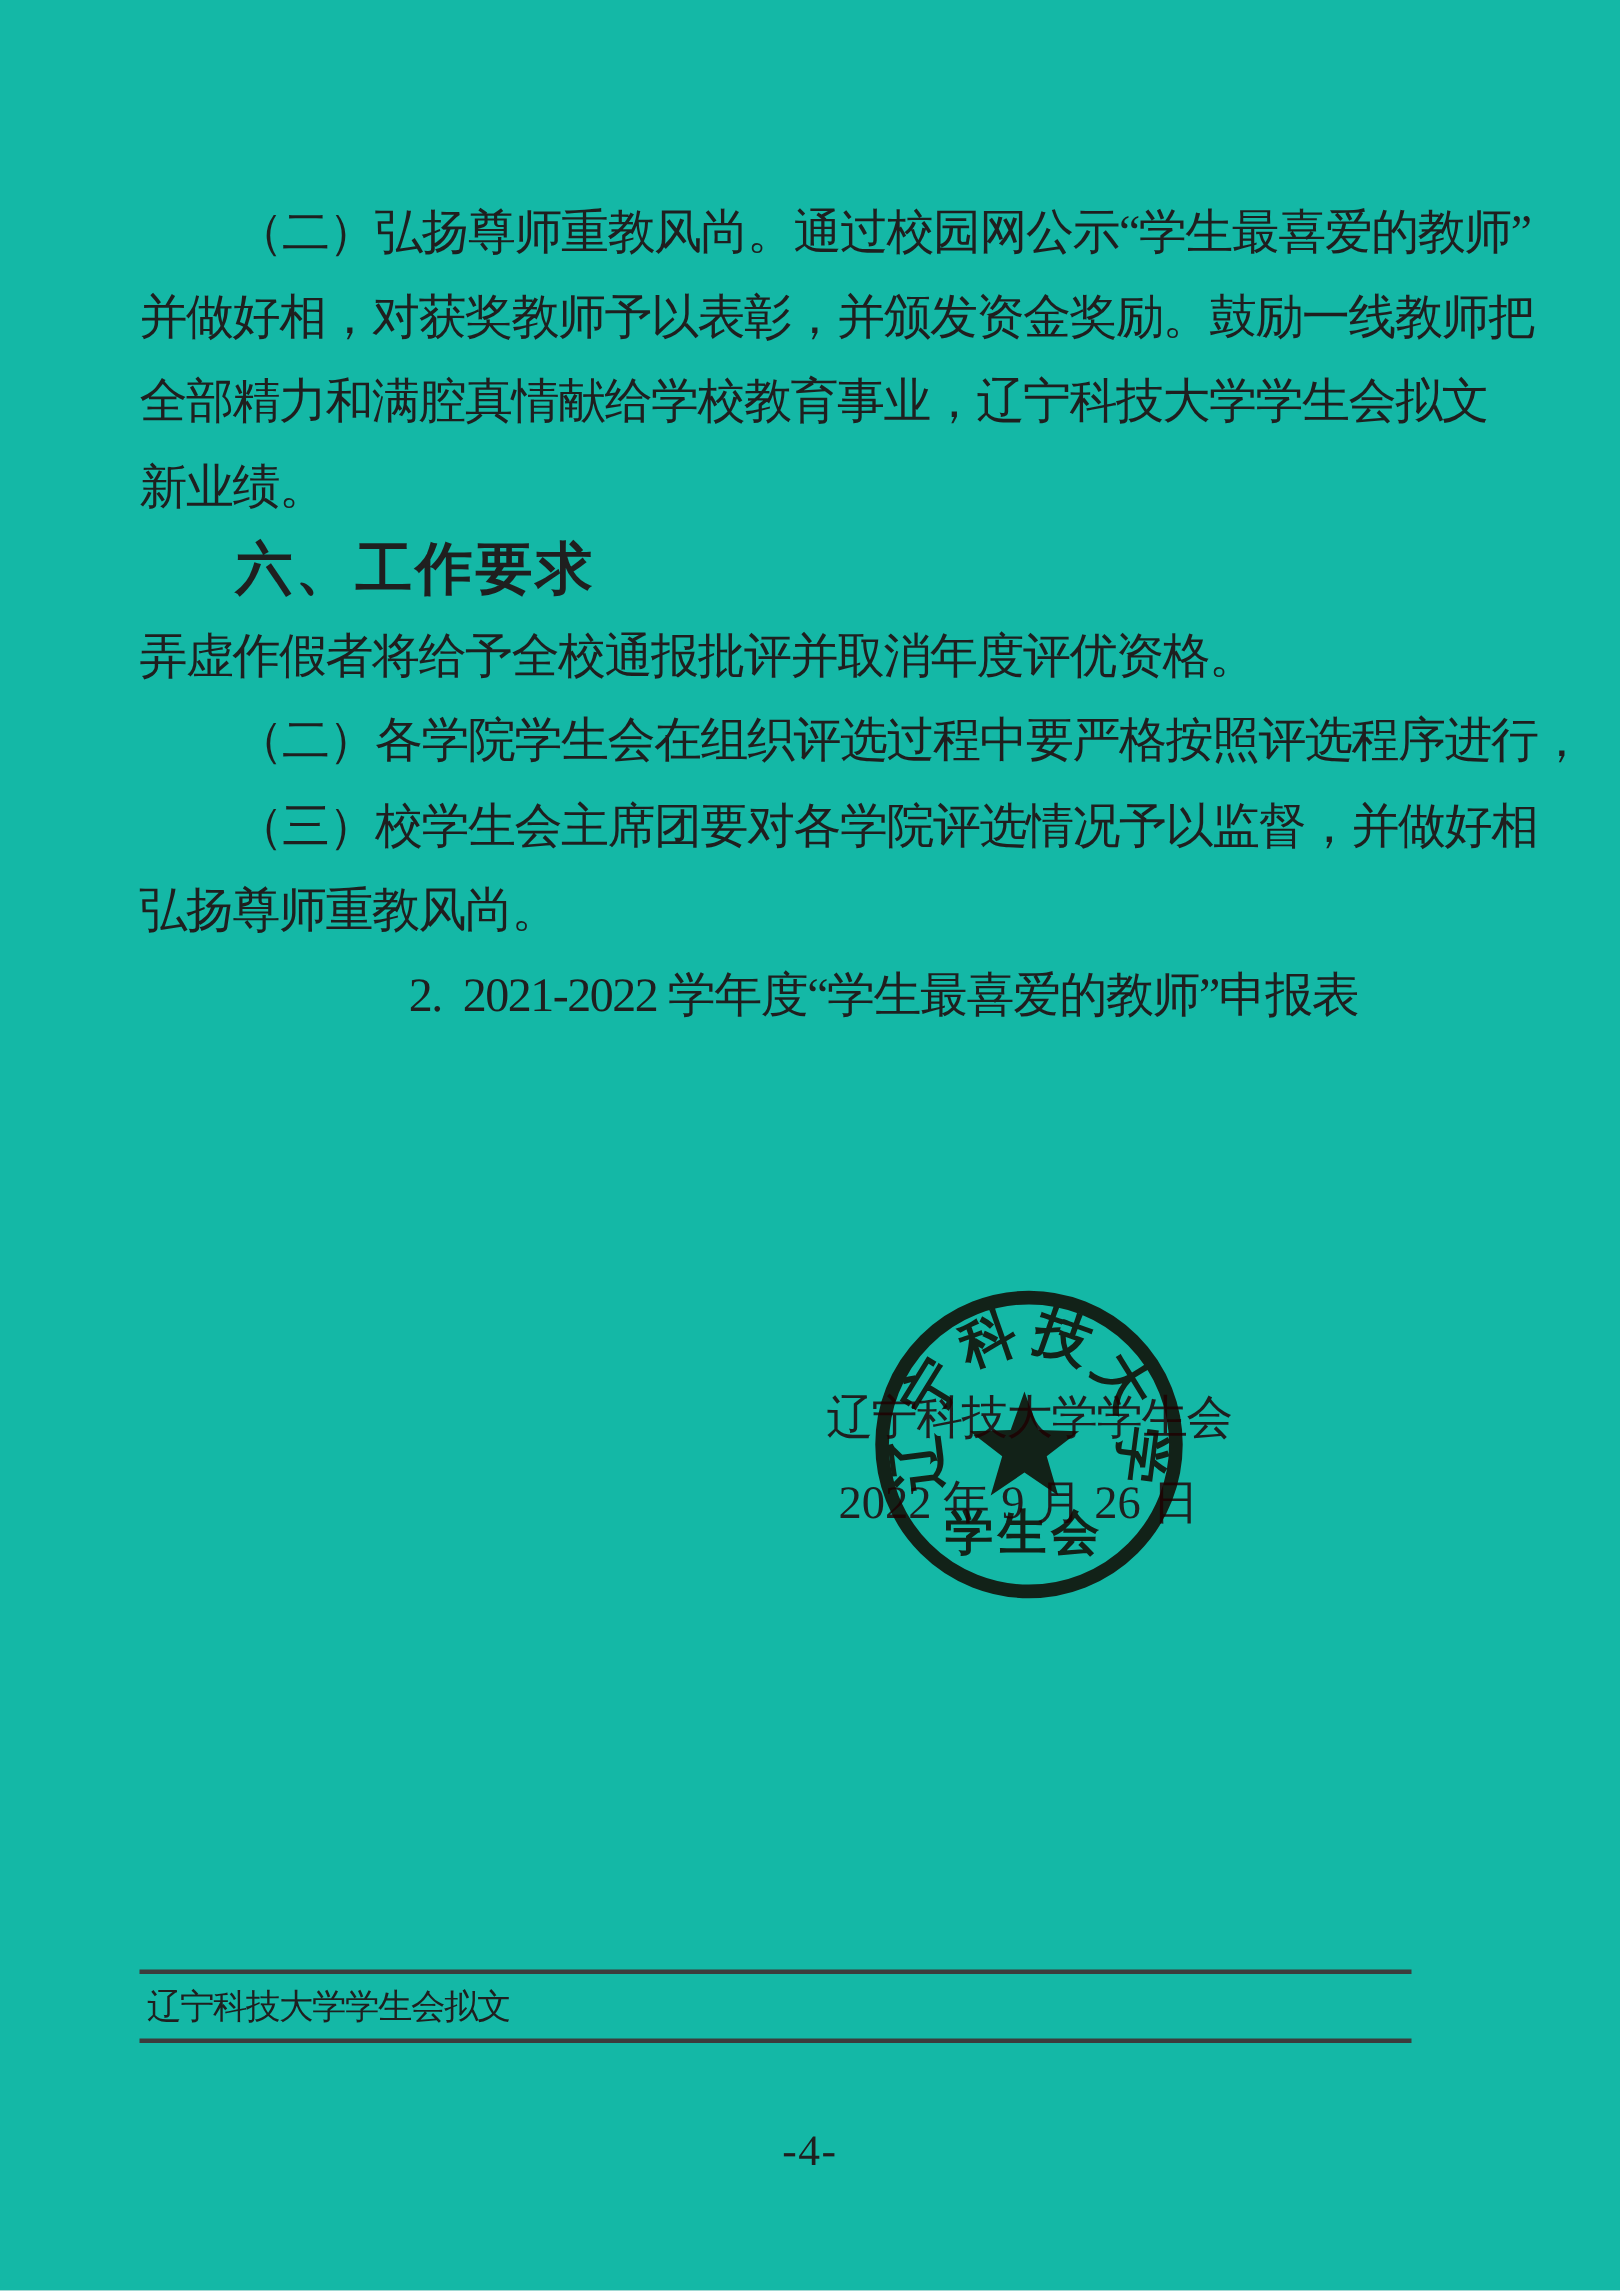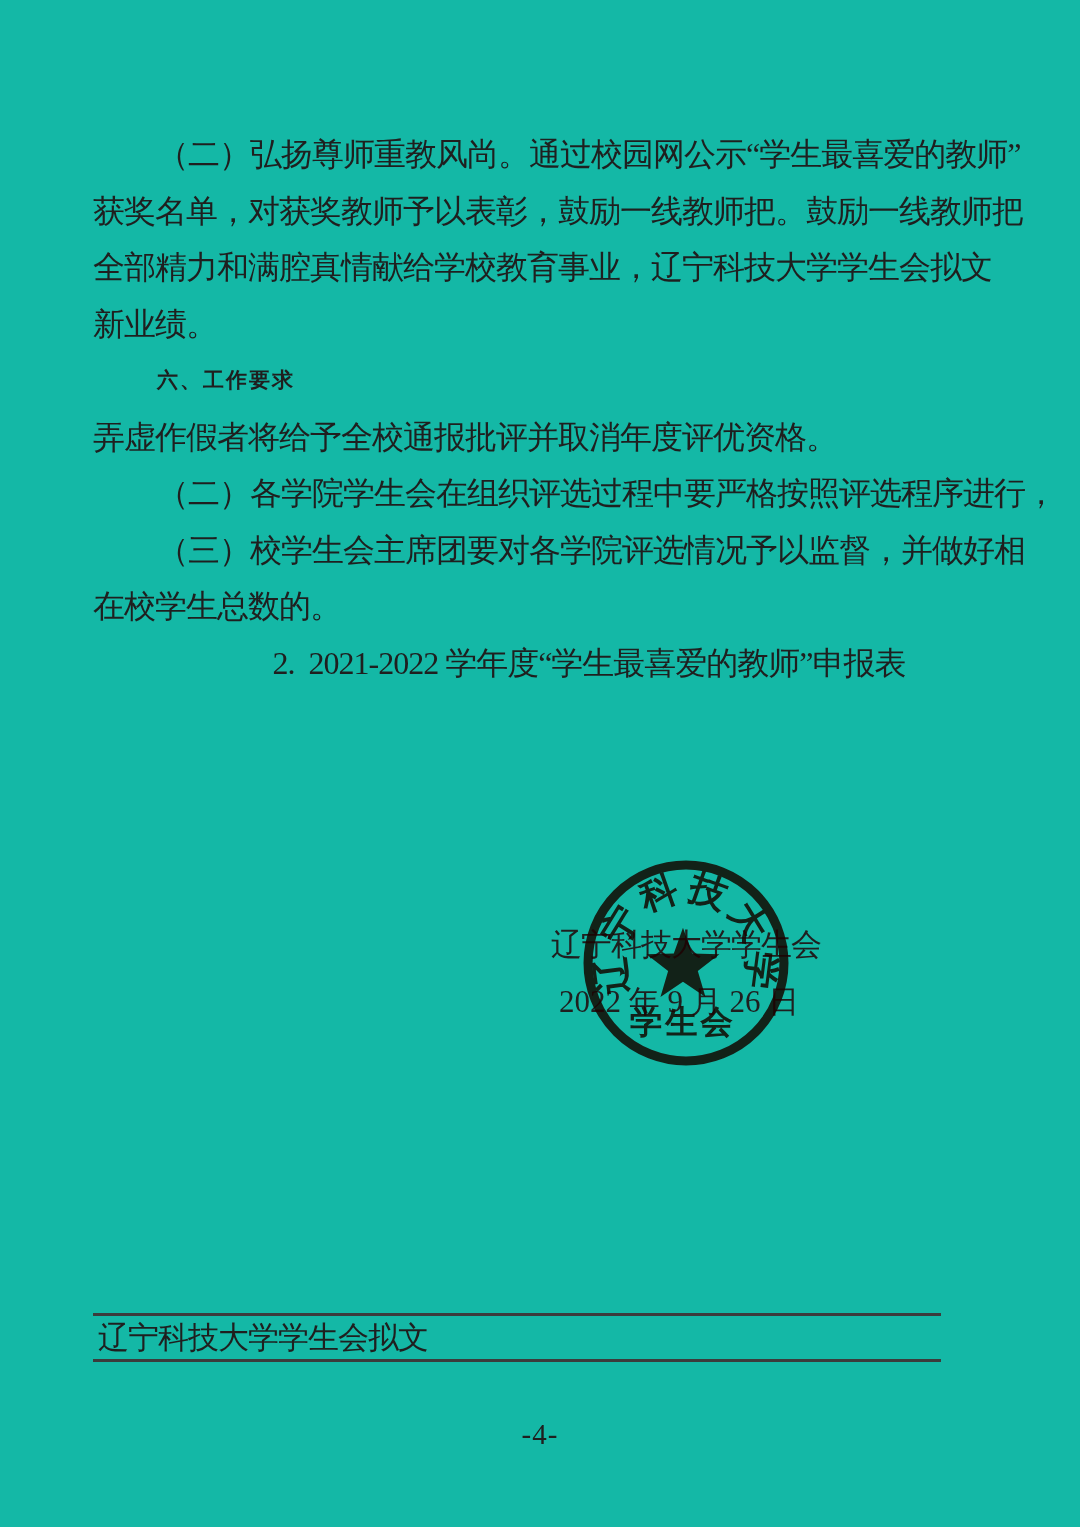--- a/index.html
+++ b/index.html
@@ -26,21 +26,21 @@
     height: 56.5px;
     line-height: 56.5px;
     white-space: pre;
   }
   .indent { padding-left: 64px; }
   .attach-sub { padding-left: 97px; text-align: center; }
   .heading {
     font-weight: bold;
     font-family: "Liberation Sans", "DejaVu Sans", sans-serif;
     letter-spacing: 2px;
-    font-size: 21px;
+    font-size: 38px;
   }
   .signature {
     position: absolute;
     left: 0; top: 0;
     width: 100%;
   }
   .sig-org {
     position: absolute;
     left: 551px;
     top: 924px;
@@ -72,21 +72,21 @@
     position: absolute;
     left: 93px;
     top: 1313px;
     width: 848px;
     height: 49px;
     border-top: 3px solid #3c3c3c;
     border-bottom: 3px solid #3c3c3c;
     display: flex;
     justify-content: space-between;
     align-items: center;
-    font-size: 31px;
+    font-size: 23px;
     letter-spacing: -1px;
     padding: 0 5px;
     white-space: pre;
   }
   .page-number {
     position: absolute;
     left: 0;
     top: 1418px;
     width: 100%;
     text-align: center;
@@ -94,28 +94,28 @@
     letter-spacing: 1px;
   }
 </style>
 </head>
 <body>
 
 <div class="page">
 
   <div class="body-text">
     <div class="line indent">（二）弘扬尊师重教风尚。通过校园网公示“学生最喜爱的教师”</div>
-    <div class="line">获奖名单，对获奖教师予以表彰，鼓励一线教师把。鼓励一线教师把</div>
+    <div class="line">并做好相，对获奖教师予以表彰，并颁发资金奖励。鼓励一线教师把</div>
     <div class="line">全部精力和满腔真情献给学校教育事业，辽宁科技大学学生会拟文</div>
     <div class="line">新业绩。</div>
     <div class="line indent heading">六、工作要求</div>
     <div class="line">弄虚作假者将给予全校通报批评并取消年度评优资格。</div>
     <div class="line indent">（二）各学院学生会在组织评选过程中要严格按照评选程序进行，</div>
     <div class="line indent">（三）校学生会主席团要对各学院评选情况予以监督，并做好相</div>
-    <div class="line">在校学生总数的。</div>
+    <div class="line">弘扬尊师重教风尚。</div>
     <div class="line attach-sub">2.  2021-2022 学年度“学生最喜爱的教师”申报表</div>
   </div>
 
   <div class="signature">
     <div class="sig-org">辽宁科技大学学生会</div>
     <div class="sig-date">2022 年 9 月 26 日</div>
   </div>
 
   <svg class="seal" viewBox="0 0 206 206" xmlns="http://www.w3.org/2000/svg">
     <circle cx="103" cy="103" r="97" fill="none" stroke="#dd1f14" stroke-width="9"></circle>

